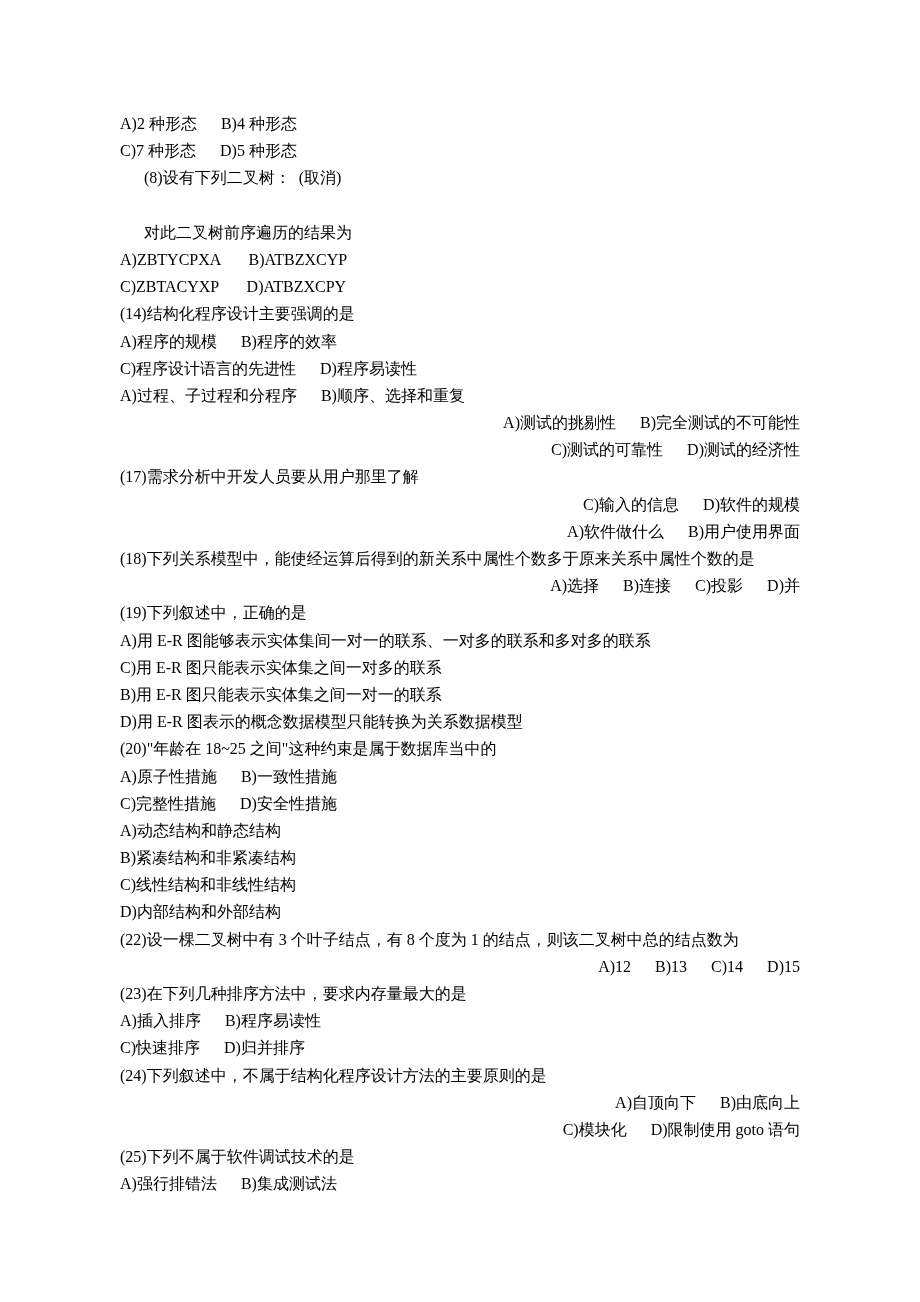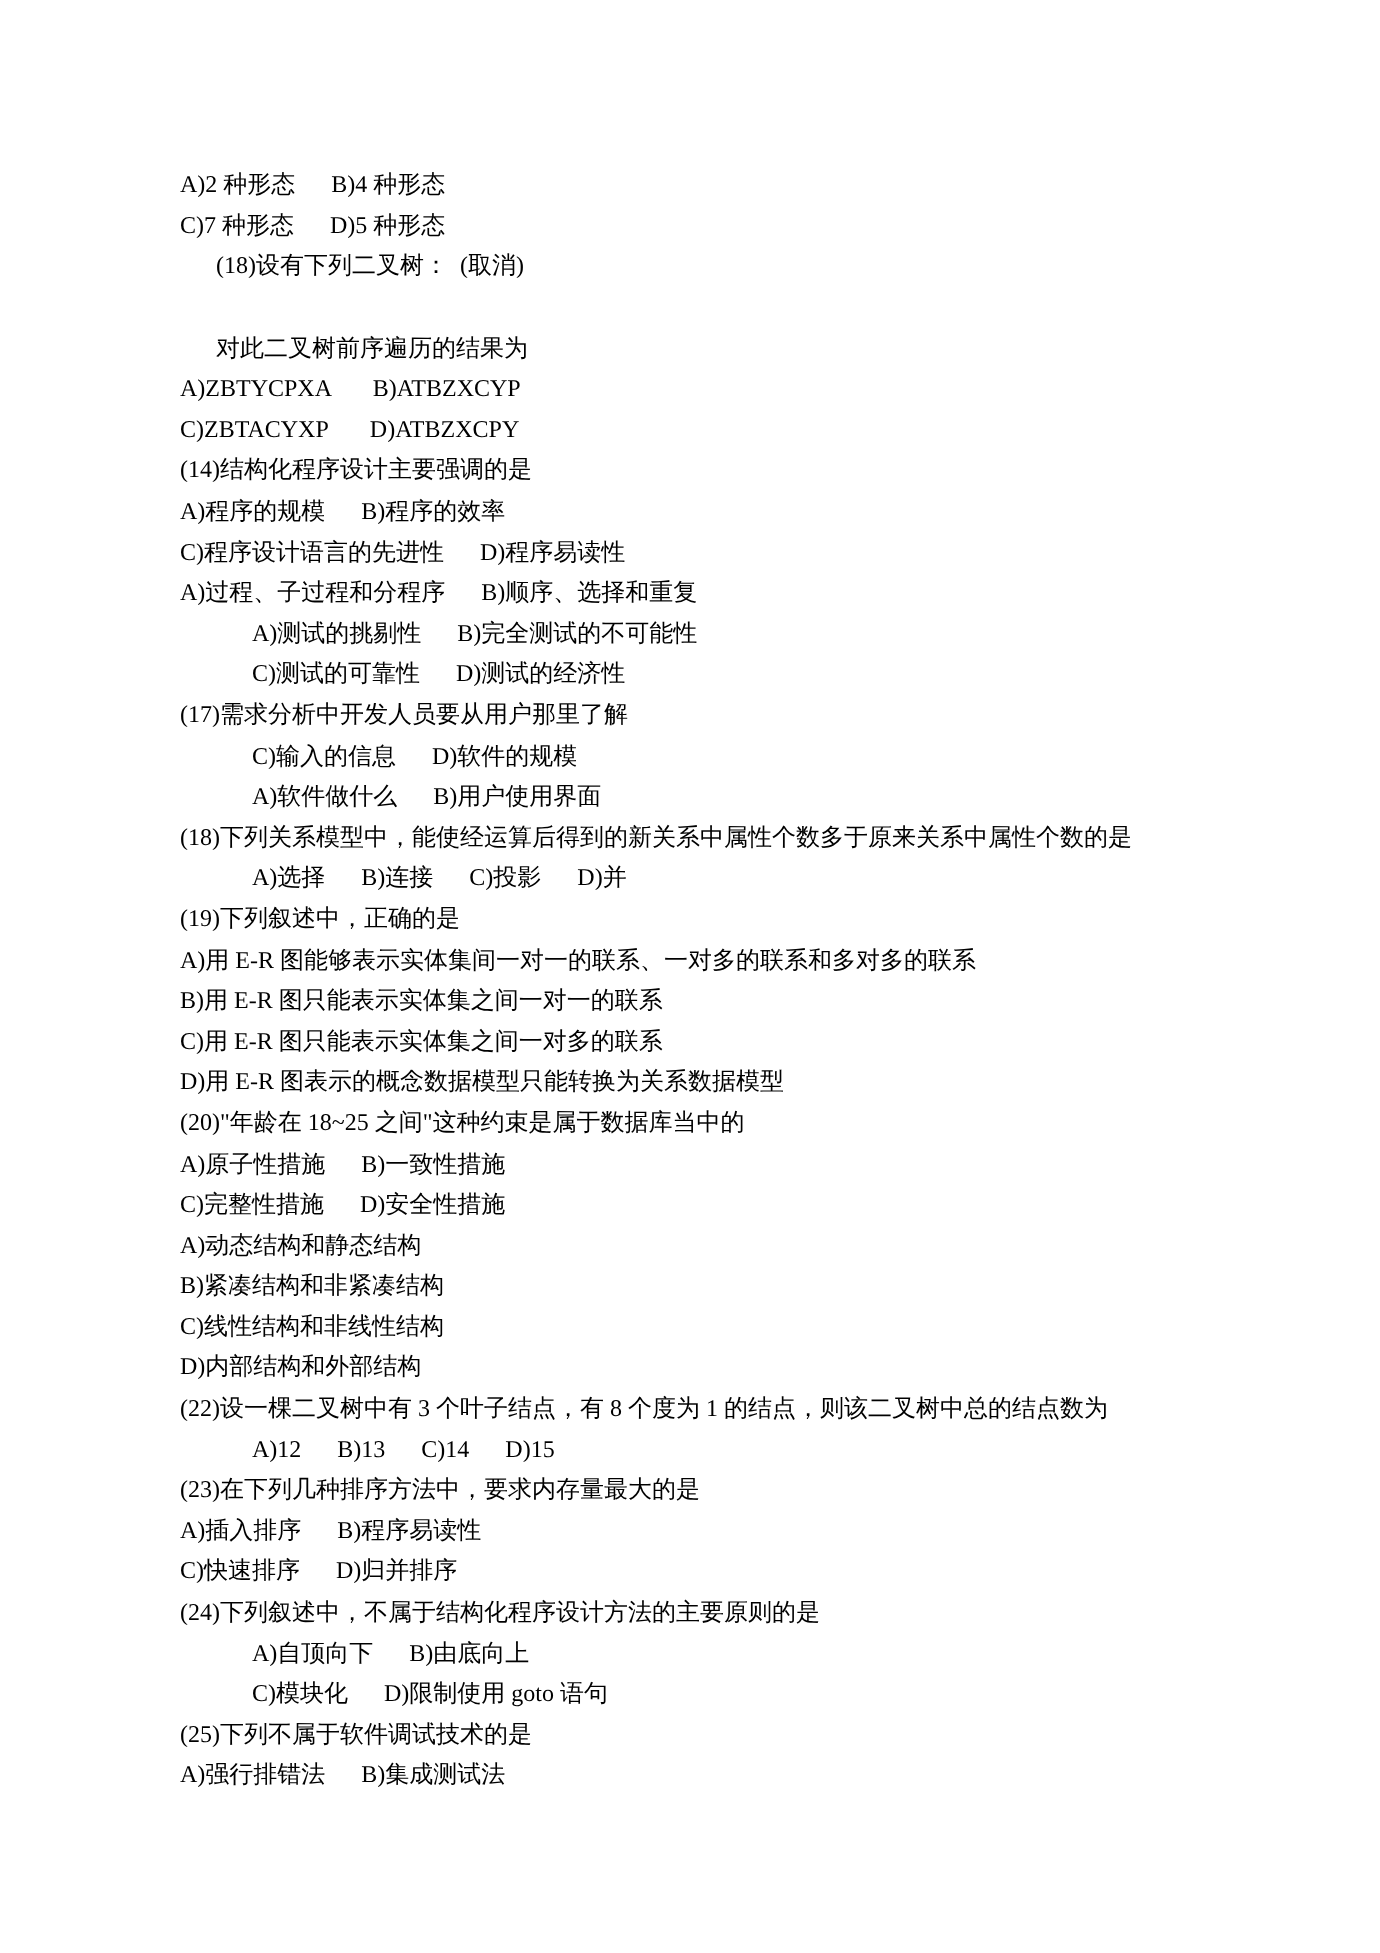--- a/index.html
+++ b/index.html
@@ -8,48 +8,48 @@
     line-height: 1.7;
     color: #000;
     background: #fff;
     margin: 0;
     padding: 110px 120px 80px 120px;
     width: 920px;
     box-sizing: border-box;
   }
   .line { white-space: pre; }
   .indent1 { padding-left: 1.5em; }
-  .indent2 { padding-left: 3em; }
+  .indent2 { padding-left: 3em; text-align: right; }
 </style>
 </head>
 <body>
 
 <div id="doc">
     <div class="line ">A)2 种形态      B)4 种形态</div>
     <div class="line ">C)7 种形态      D)5 种形态</div>
-    <div class="line indent1">(18)设有下列二叉树：  (取消)</div>
+    <div class="line indent1">(8)设有下列二叉树：  (取消)</div>
     <div class="line "> </div>
     <div class="line indent1">对此二叉树前序遍历的结果为</div>
     <div class="line ">A)ZBTYCPXA       B)ATBZXCYP</div>
     <div class="line ">C)ZBTACYXP       D)ATBZXCPY</div>
     <div class="line ">(14)结构化程序设计主要强调的是</div>
     <div class="line ">A)程序的规模      B)程序的效率</div>
     <div class="line ">C)程序设计语言的先进性      D)程序易读性</div>
     <div class="line ">A)过程、子过程和分程序      B)顺序、选择和重复</div>
     <div class="line indent2">A)测试的挑剔性      B)完全测试的不可能性</div>
     <div class="line indent2">C)测试的可靠性      D)测试的经济性</div>
     <div class="line ">(17)需求分析中开发人员要从用户那里了解</div>
     <div class="line indent2">C)输入的信息      D)软件的规模</div>
     <div class="line indent2">A)软件做什么      B)用户使用界面</div>
     <div class="line ">(18)下列关系模型中，能使经运算后得到的新关系中属性个数多于原来关系中属性个数的是</div>
     <div class="line indent2">A)选择      B)连接      C)投影      D)并</div>
     <div class="line ">(19)下列叙述中，正确的是</div>
     <div class="line ">A)用 E-R 图能够表示实体集间一对一的联系、一对多的联系和多对多的联系</div>
+    <div class="line ">C)用 E-R 图只能表示实体集之间一对多的联系</div>
     <div class="line ">B)用 E-R 图只能表示实体集之间一对一的联系</div>
-    <div class="line ">C)用 E-R 图只能表示实体集之间一对多的联系</div>
     <div class="line ">D)用 E-R 图表示的概念数据模型只能转换为关系数据模型</div>
     <div class="line ">(20)"年龄在 18~25 之间"这种约束是属于数据库当中的</div>
     <div class="line ">A)原子性措施      B)一致性措施</div>
     <div class="line ">C)完整性措施      D)安全性措施</div>
     <div class="line ">A)动态结构和静态结构</div>
     <div class="line ">B)紧凑结构和非紧凑结构</div>
     <div class="line ">C)线性结构和非线性结构</div>
     <div class="line ">D)内部结构和外部结构</div>
     <div class="line ">(22)设一棵二叉树中有 3 个叶子结点，有 8 个度为 1 的结点，则该二叉树中总的结点数为</div>
     <div class="line indent2">A)12      B)13      C)14      D)15</div>

